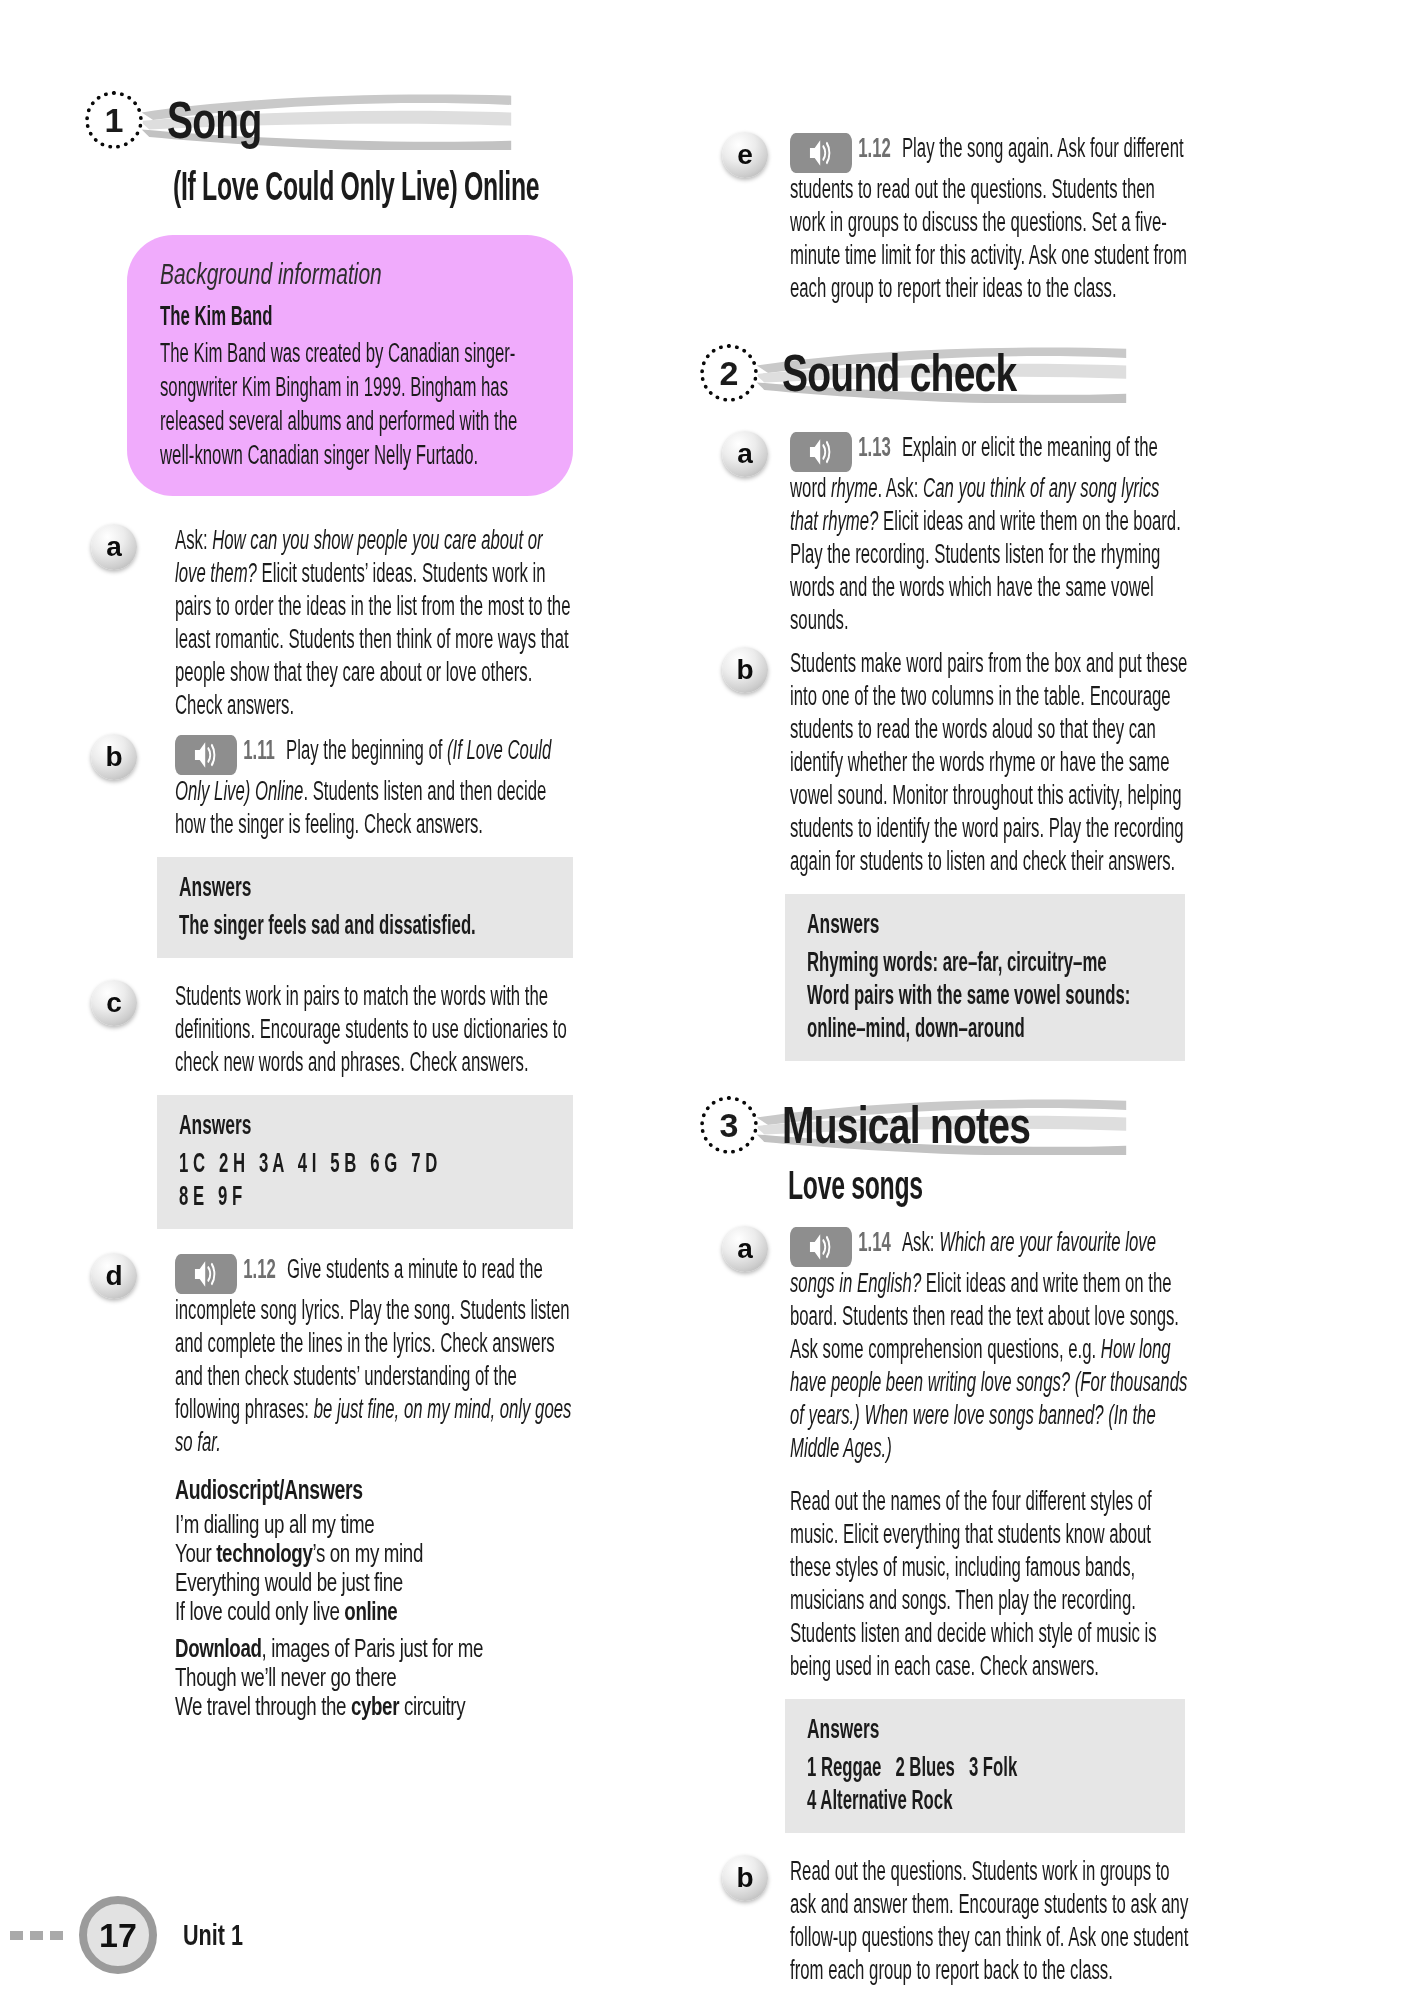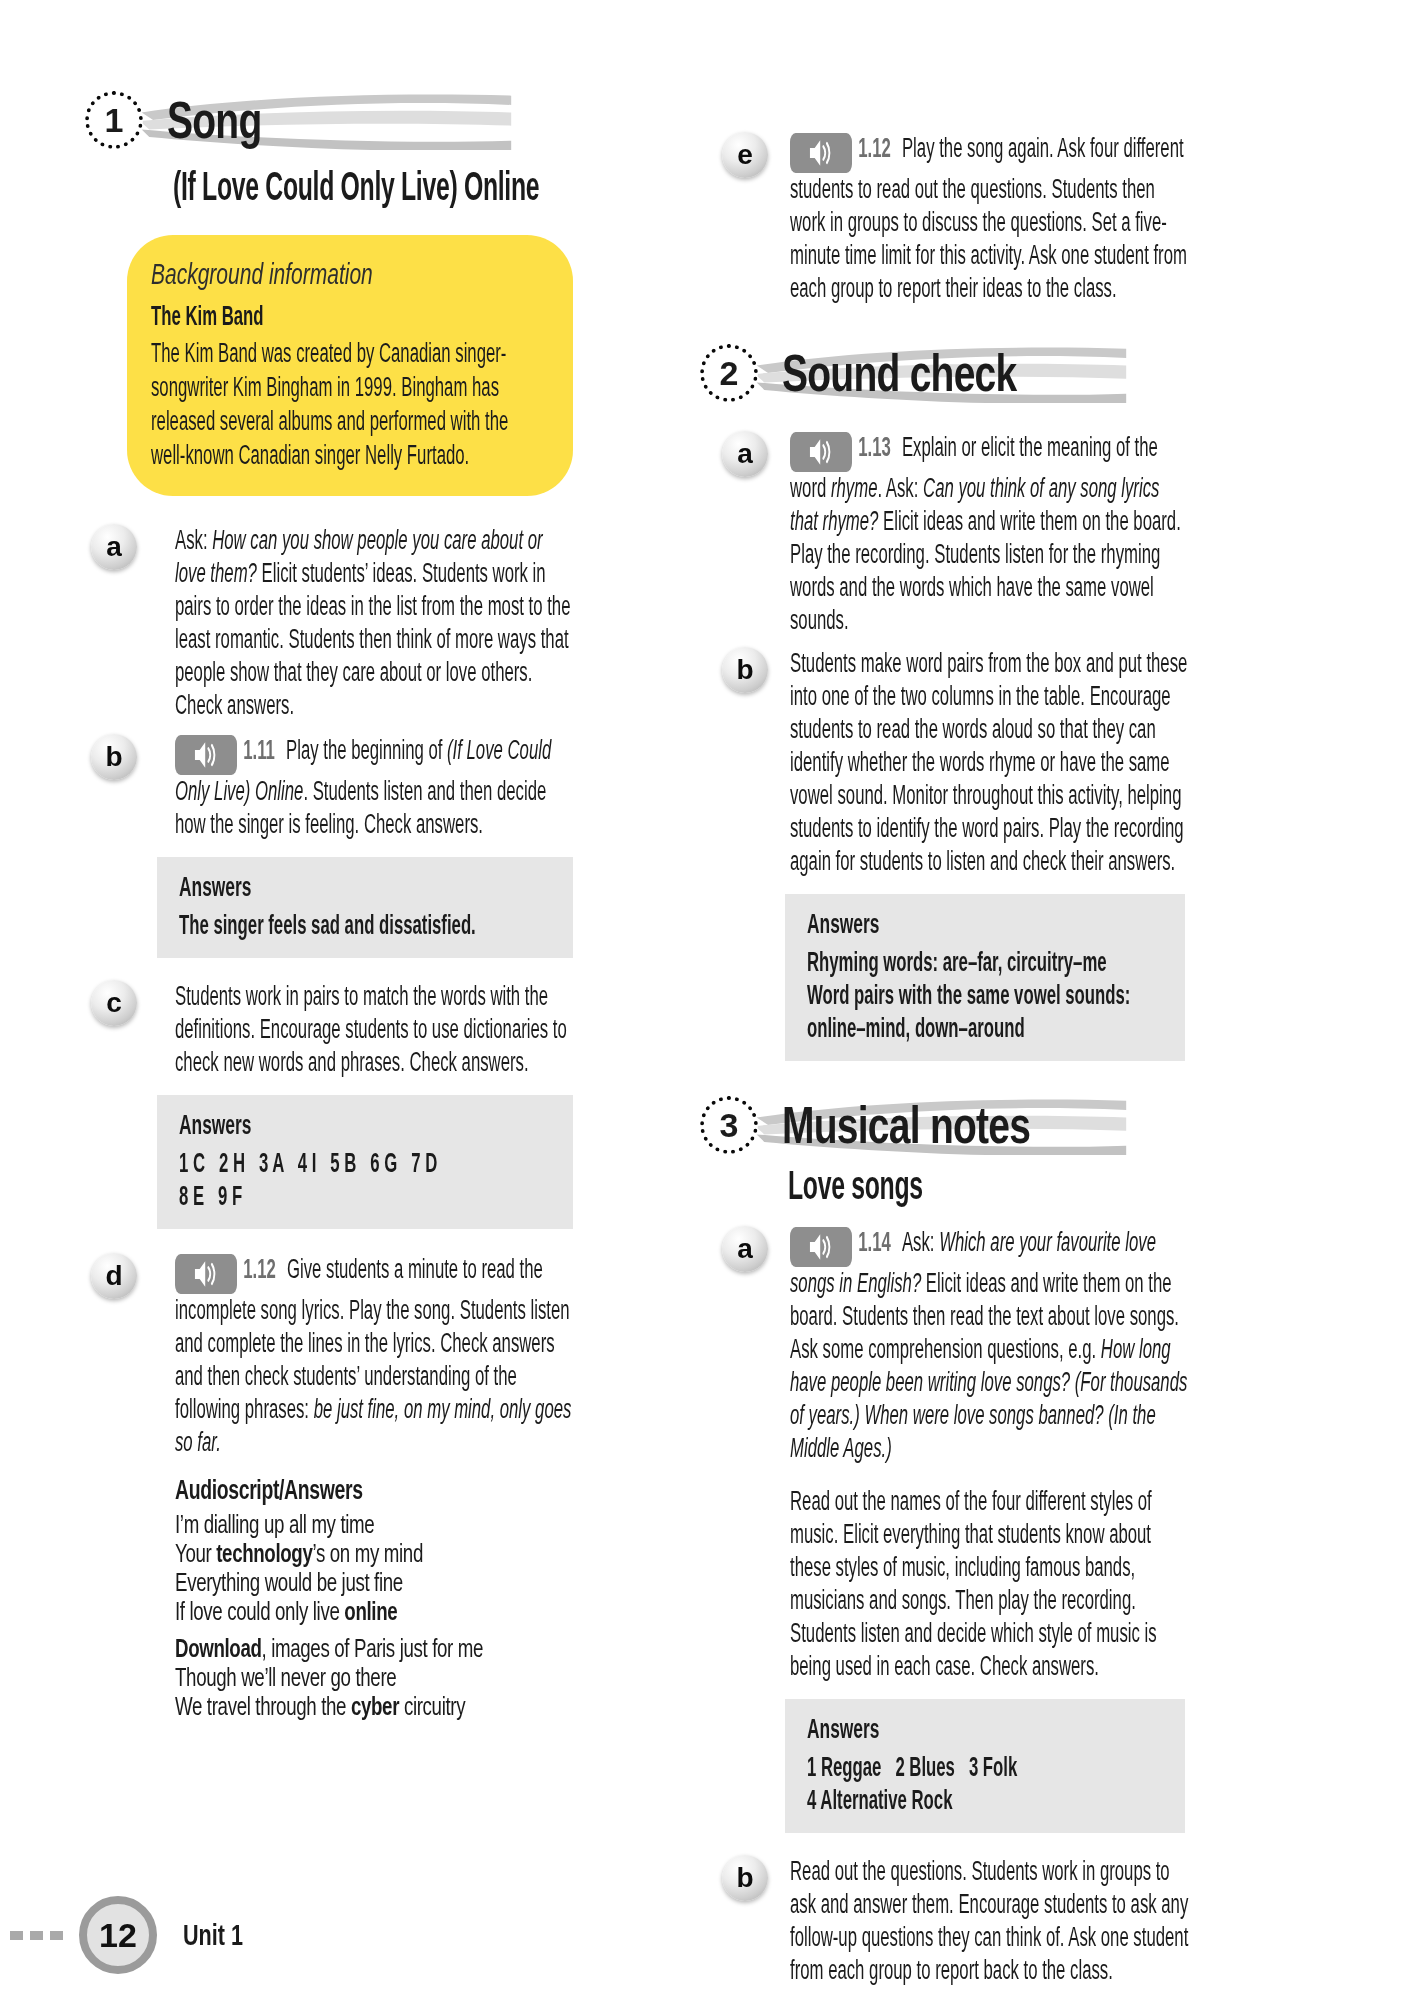--- a/index.html
+++ b/index.html
@@ -31,21 +31,21 @@
   .subtitle { margin:12px 0 0 88px; }
   .subtitle-inner {
     display:inline-block; white-space:nowrap;
     font-size:40px; font-weight:800; letter-spacing:-0.5px;
     transform:scaleX(0.62); transform-origin:left top;
   }
 
   
   .bgbox {
     margin:26px 0 18px 42px; width:446px; box-sizing:border-box;
-    background:#fde047; border-radius:46px; padding:22px 24px 24px;
+    background:#f0abfc; border-radius:46px; padding:22px 33px 24px;
   }
   .bg-head { font-style:italic; font-size:30px; color:#2e2e2e; margin-bottom:10px;
              transform:scaleX(0.70); transform-origin:left top; width:540px; }
   .bg-sub  { font-weight:bold; font-size:27px; margin-bottom:4px;
              transform:scaleX(0.62); transform-origin:left top; width:610px; }
   .bg-body { font-size:27px; line-height:34px;
              transform:scaleX(0.62); transform-origin:left top; width:610px; }
 
   
   .item { position:relative; padding-left:90px; box-sizing:border-box; width:492px; }
@@ -284,17 +284,17 @@
     </div>
 
   </div>
 
   <div class="footer">
     <span class="footer-dashes">
         <i></i>
         <i></i>
         <i></i>
       </span>
-    <span class="page-circle">12</span>
+    <span class="page-circle">17</span>
     <span class="unit-label">Unit 1</span>
   </div>
 
 </div>
 
 </body></html>

